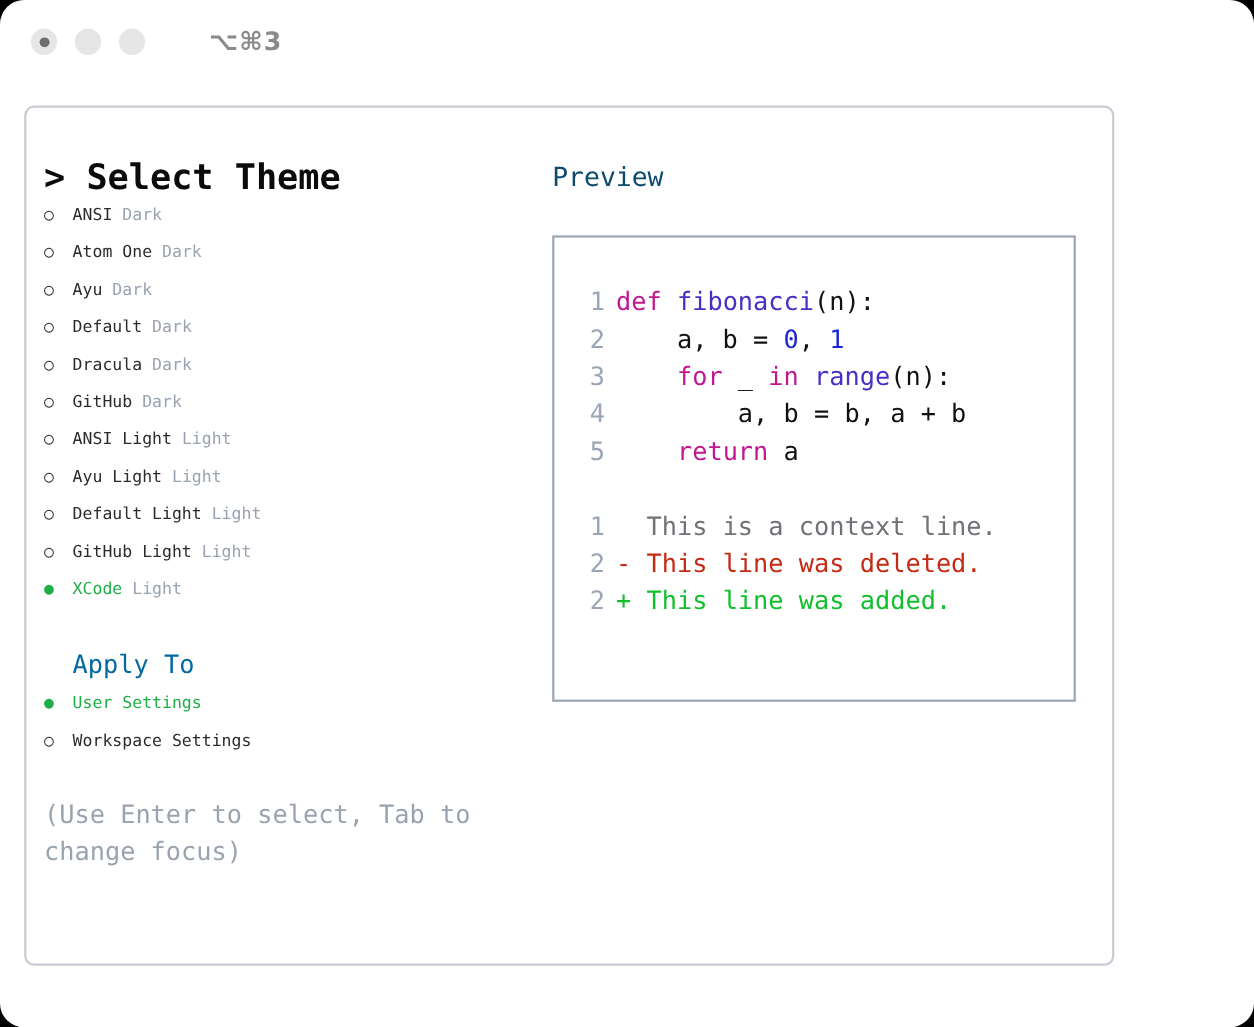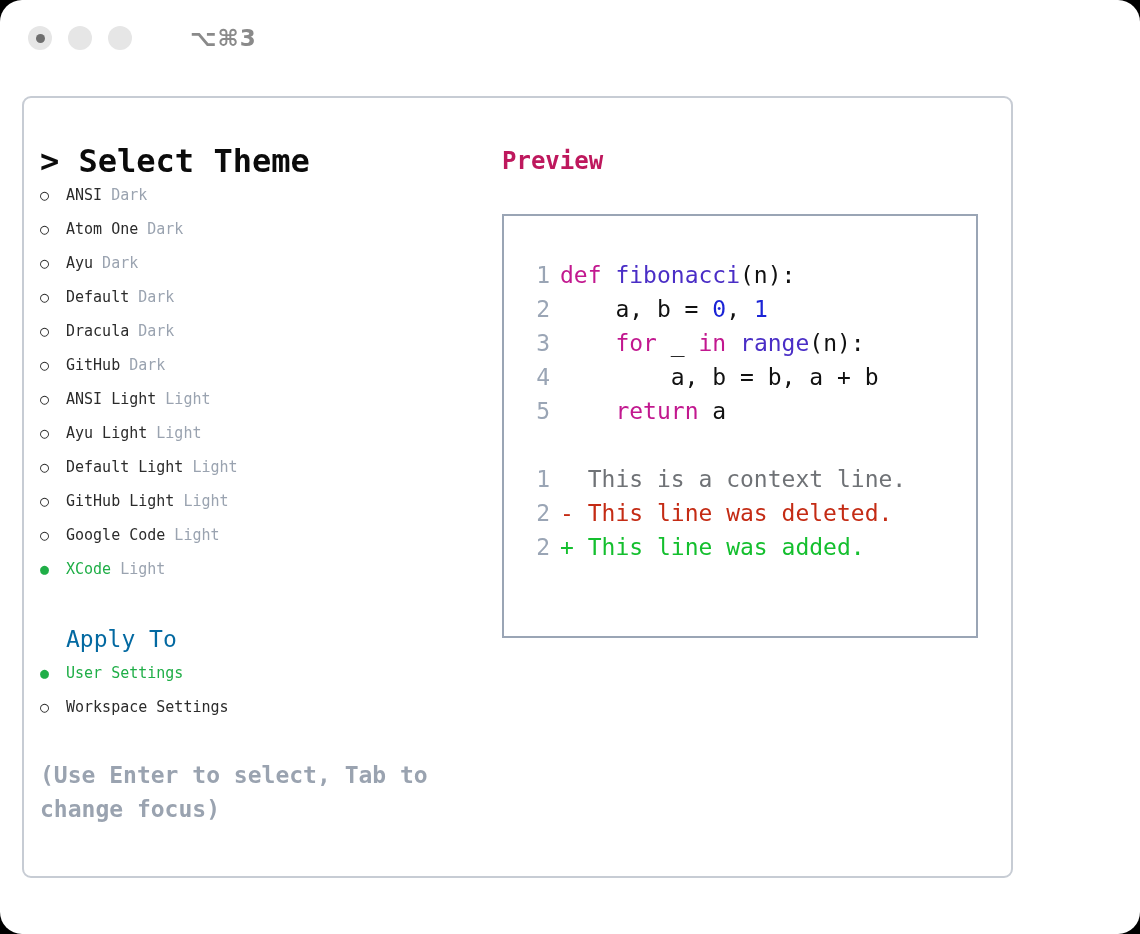--- a/index.html
+++ b/index.html
@@ -122,34 +122,33 @@
   }
   .spacer-sm { height: 36px; }
   .spacer-md { height: 34px; }
 
   .hint {
     font-size: 23px;
     line-height: 34px;
     color: #9aa3b0;
     width: 412px;
     white-space: pre-wrap;
-    font-weight: bold;
   }
 
   
   .right-col {
     position: absolute;
     left: 478px;
     top: 46px;
     width: 495px;
   }
   .preview-title {
     font-size: 24px;
-    font-weight: bold;
-    color: #be185d;
+    font-weight: normal;
+    color: #0c4a6e;
     line-height: 34px;
     white-space: pre;
   }
   .preview-box {
     margin-top: 36px;
     width: 476px;
     height: 424px;
     border: 2px solid #9aa5b5;
     box-sizing: border-box;
     background: #ffffff;
@@ -200,21 +199,20 @@
             <div class="opt-row"><span class="marker unsel">○</span><span class="opt-name">ANSI</span><span class="opt-kind"> Dark</span></div>
             <div class="opt-row"><span class="marker unsel">○</span><span class="opt-name">Atom One</span><span class="opt-kind"> Dark</span></div>
             <div class="opt-row"><span class="marker unsel">○</span><span class="opt-name">Ayu</span><span class="opt-kind"> Dark</span></div>
             <div class="opt-row"><span class="marker unsel">○</span><span class="opt-name">Default</span><span class="opt-kind"> Dark</span></div>
             <div class="opt-row"><span class="marker unsel">○</span><span class="opt-name">Dracula</span><span class="opt-kind"> Dark</span></div>
             <div class="opt-row"><span class="marker unsel">○</span><span class="opt-name">GitHub</span><span class="opt-kind"> Dark</span></div>
             <div class="opt-row"><span class="marker unsel">○</span><span class="opt-name">ANSI Light</span><span class="opt-kind"> Light</span></div>
             <div class="opt-row"><span class="marker unsel">○</span><span class="opt-name">Ayu Light</span><span class="opt-kind"> Light</span></div>
             <div class="opt-row"><span class="marker unsel">○</span><span class="opt-name">Default Light</span><span class="opt-kind"> Light</span></div>
             <div class="opt-row"><span class="marker unsel">○</span><span class="opt-name">GitHub Light</span><span class="opt-kind"> Light</span></div>
-            <div class="opt-row"><span class="marker unsel">○</span><span class="opt-name">Google Code</span><span class="opt-kind"> Light</span></div>
             <div class="opt-row selected"><span class="marker sel">●</span><span class="opt-name">XCode</span><span class="opt-kind"> Light</span></div>
           </div>
 
         <div class="spacer-sm"></div>
         <div class="group-title">Apply To</div>
         <div id="apply-list">
             <div class="opt-row selected"><span class="marker sel">●</span><span class="opt-name">User Settings</span></div>
             <div class="opt-row"><span class="marker unsel">○</span><span class="opt-name">Workspace Settings</span></div>
           </div>
 

